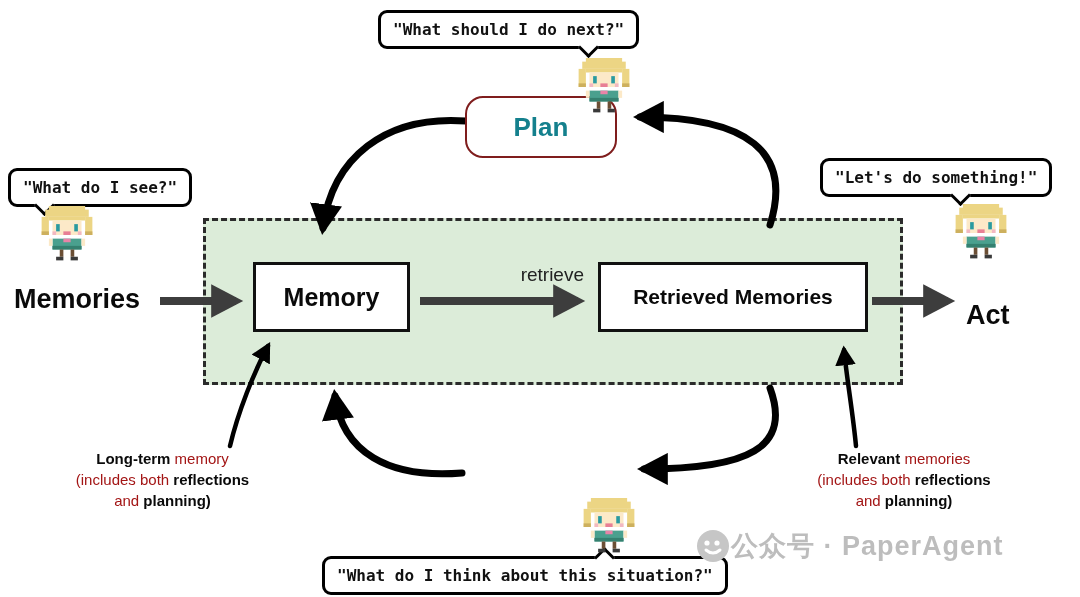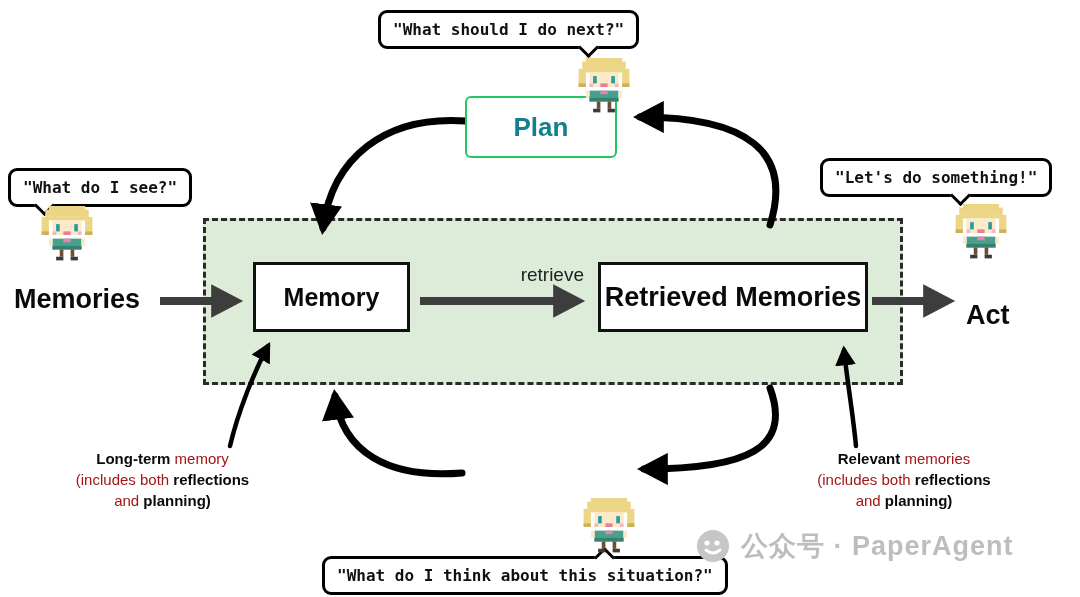--- a/index.html
+++ b/index.html
@@ -8,31 +8,31 @@
 
   .region{position:absolute;left:203px;top:218px;width:700px;height:167px;
           background:#dcecd9;border:3px dashed #2b2b2b;box-sizing:border-box;z-index:1;}
 
   .arrows{position:absolute;left:0;top:0;width:1080px;height:597px;z-index:2;pointer-events:none;}
 
   .node{position:absolute;display:flex;align-items:center;justify-content:center;
         background:#fff;border:3px solid #111;box-sizing:border-box;
         font-weight:bold;color:#0a0a0a;z-index:3;}
   .node-memory{left:253px;top:262px;width:157px;height:70px;font-size:25px;}
-  .node-retrieved{left:598px;top:262px;width:270px;height:70px;font-size:27px;}
+  .node-retrieved{left:598px;top:262px;width:270px;height:70px;font-size:21px;}
 
   .retrieve-label{position:absolute;left:416px;top:264px;width:168px;text-align:right;
         font-size:19px;color:#222;z-index:3;}
 
   .side-label{position:absolute;font-size:27px;font-weight:bold;color:#0a0a0a;z-index:3;}
   .label-perceive{left:14px;top:284px;}
   .label-act{left:966px;top:300px;}
 
   .pill{position:absolute;display:flex;align-items:center;justify-content:center;
-        background:#fff;border:2px solid #22c55e;border-radius:6px;box-sizing:border-box;
+        background:#fff;border:2px solid #7f1d1d;border-radius:18px;box-sizing:border-box;
         font-size:26px;font-weight:bold;color:#14808d;z-index:3;}
   .pill-plan{left:465px;top:96px;width:152px;height:62px;}
   .pill-reflect{left:463px;top:436px;width:162px;height:62px;}
 
   .bubble{position:absolute;background:#fff;border:3px solid #000;border-radius:9px;
         padding:7px 12px;font-family:"DejaVu Sans Mono",monospace;font-weight:bold;
         font-size:16px;color:#111;white-space:nowrap;z-index:5;}
   .bubble::after{content:"";position:absolute;width:12px;height:12px;background:#fff;
         transform:rotate(45deg);}
   .tail-bl::after{bottom:-9px;left:26px;border-right:3px solid #000;border-bottom:3px solid #000;}
@@ -49,21 +49,21 @@
   .char-perceive{left:38px;top:206px;}
   .char-act{left:952px;top:204px;}
   .char-reflect{left:580px;top:498px;}
 
   .annot{position:absolute;text-align:center;font-size:15px;line-height:1.4;
         color:#a31515;z-index:4;}
   .annot b{color:#0a0a0a;font-weight:bold;}
   .annot-left{left:55px;top:448px;width:215px;}
   .annot-right{left:794px;top:448px;width:220px;}
 
-  .watermark{position:absolute;left:695px;top:528px;display:flex;align-items:center;gap:10px;
+  .watermark{position:absolute;left:695px;top:528px;display:flex;align-items:center;
         color:#bdbdbd;font-size:27px;font-weight:bold;letter-spacing:1px;z-index:7;}
   .hidden-defs{position:absolute;width:0;height:0;overflow:hidden;}
 </style>
 </head>
 <body>
 
 <svg class="hidden-defs" aria-hidden="true">
   <defs>
     <symbol id="px-girl" viewBox="0 0 16 16">
       <rect x="3" y="0" width="10" height="2" fill="#ecd584"></rect>

